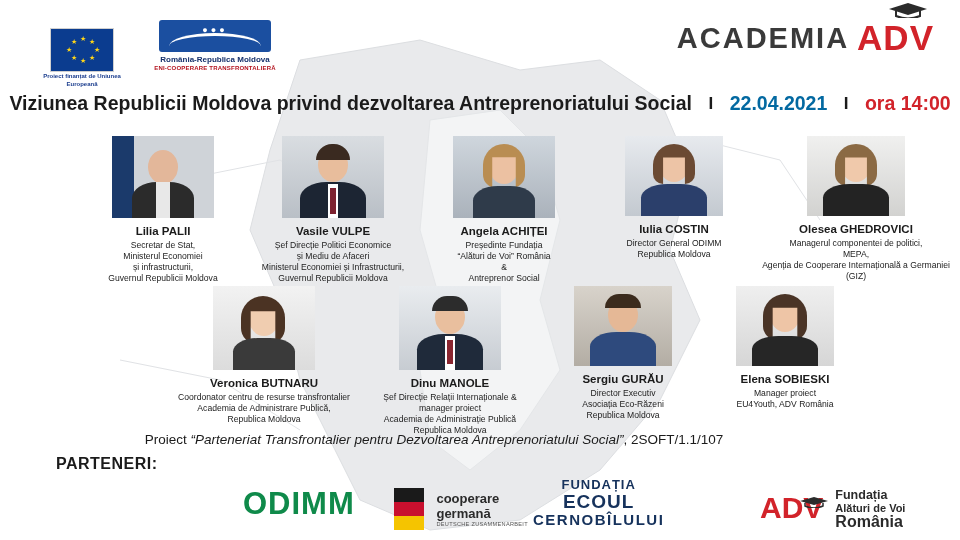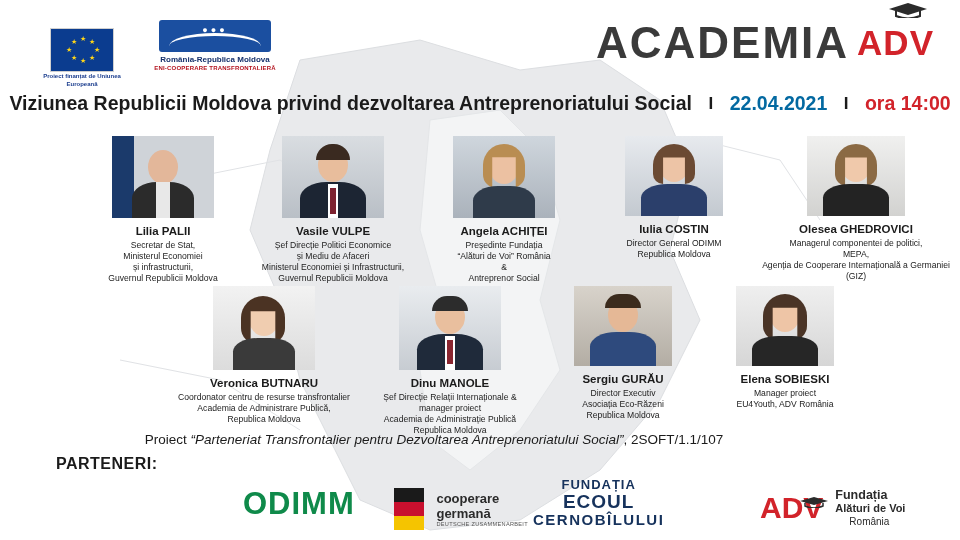--- a/index.html
+++ b/index.html
@@ -107,21 +107,21 @@
     letter-spacing: 0.2px;
   }
 
   .academia {
     position: absolute;
     right: 26px; top: 18px;
     text-align: right;
   }
   .academia-word {
     display: inline-block;
-    font-size: 44px;
+    font-size: 29px;
     font-weight: bold;
     color: #3a3a3a;
     letter-spacing: 2px;
     vertical-align: middle;
   }
   .adv-word {
     display: inline-block;
     font-size: 35px;
     font-weight: bold;
     color: #d2232a;
@@ -281,21 +281,21 @@
   }
   .adv-partner-wrap { display:flex; align-items:center; }
   .adv-red {
     font-size: 30px; font-weight: bold; color:#d2232a; letter-spacing:0px;
     position: relative; padding-right: 4px;
   }
   .adv-cap { position:absolute; right:-2px; top:-10px; width:30px; height:12px; }
   .adv-side { margin-left: 8px; text-align:left; }
   .adv-s1 { font-size: 12.5px; font-weight: bold; color:#2b2b2b; line-height:14px;}
   .adv-s2 { font-size: 11px; font-weight: bold; color:#2b2b2b; line-height:13px;}
-  .adv-s3 { font-size: 10px; font-weight: normal; color:#2b2b2b; line-height:13px;margin-left:14px;}
+  .adv-s3 { font-size: 16px; font-weight: bold; color:#2b2b2b; line-height:13px;}
 </style>
 </head>
 <body>
 
 <div class="poster">
 
   <div class="map-bg">
     <svg viewBox="0 0 960 540" xmlns="http://www.w3.org/2000/svg">
       <g fill="#e9eaec" stroke="#dcdee1" stroke-width="1">
         <path d="M300 60 L420 40 L520 70 L600 60 L660 100 L690 170 L670 250 L700 320 L660 400 L600 470 L520 520 L430 530 L360 500 L330 440 L300 380 L280 300 L250 230 L270 150 Z"></path>

